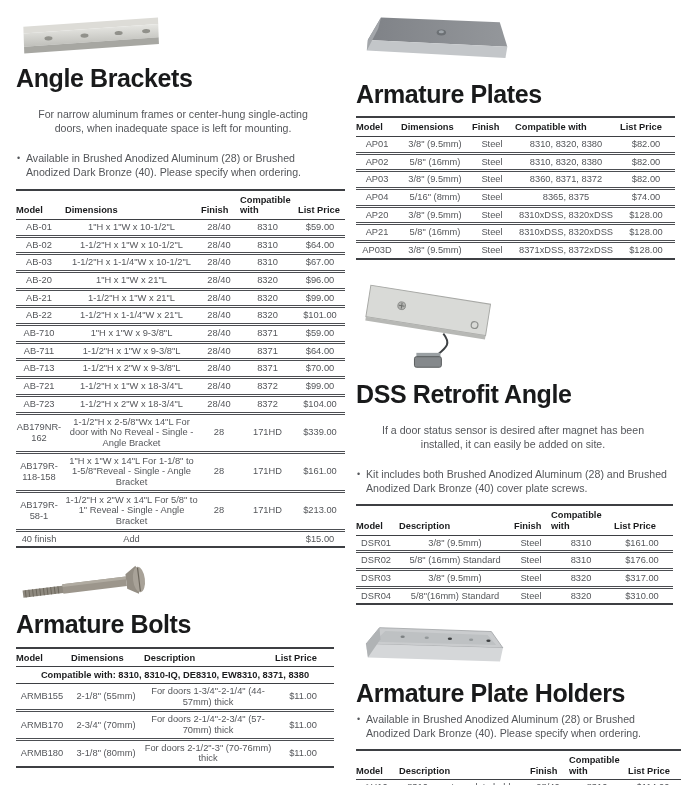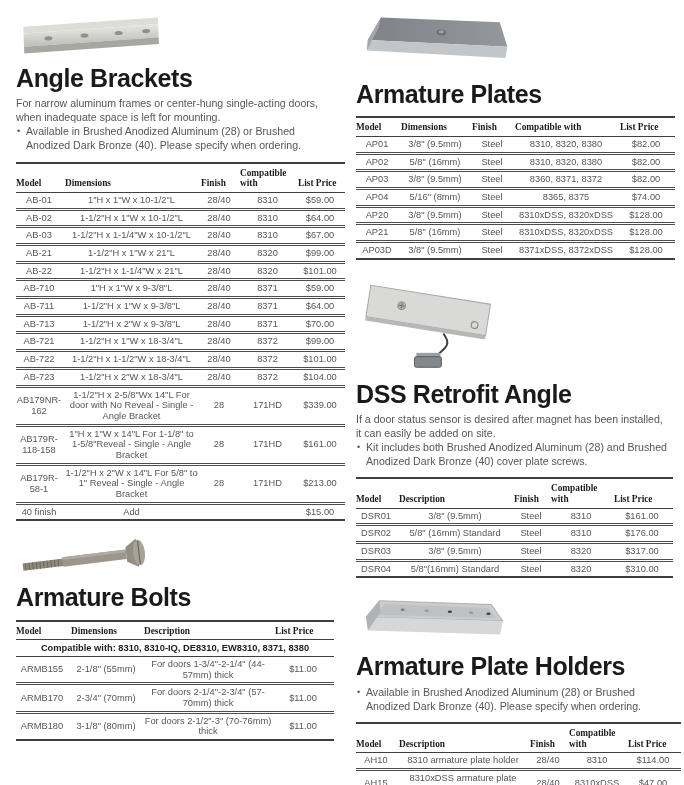--- a/index.html
+++ b/index.html
@@ -11,35 +11,34 @@
   }
   .columns { display:flex; gap:26px; padding:6px 14px 8px 16px; }
   .col { flex:1; min-width:0; }
 
   .product-image { display:block; margin:2px 0 0 0; }
 
   .section-title {
     font-size:25px; font-weight:bold; color:#191a1b;
     letter-spacing:-0.4px; margin:7px 0 5px 0; line-height:1.05;
   }
-  .desc { font-size:10.6px; line-height:1.33; margin:0; color:#54565a; }
+  .desc { font-size:10.6px; line-height:1.33; margin:16px; color:#54565a;text-align:center; }
   .bullet { display:flex; font-size:10.6px; line-height:1.33; color:#54565a; }
   .bullet .dot { flex:0 0 9px; padding-left:1px; font-size:9px; line-height:1.6; }
   .bullet .btxt { flex:1; }
 
   table {
     width:100%; border-collapse:collapse; table-layout:fixed;
     margin-top:9px; border-top:2px solid #3d3f43;
   }
   th {
     text-align:left; vertical-align:bottom;
     font-size:9.3px; font-weight:bold; color:#1b1c1e;
     padding:4px 3px 3px 0; border-bottom:1.5px solid #3d3f43;
     line-height:1.15;
-    font-family:Liberation Serif, serif;
   }
   td {
     font-size:9.3px; line-height:1.15; color:#54565a;
     padding:2px 3px 2px 0; vertical-align:middle;
     overflow-wrap:break-word;
   }
   tbody tr { border-bottom:3px double #4c4e52;text-align:center; }
   tbody tr:last-child { border-bottom:2px solid #3d3f43;margin-top:9px; }
   tbody tr.group-row { border-bottom:1.5px solid #3d3f43; }
   td.group { font-weight:bold; color:#1b1c1e; padding:2.5px 0; }
@@ -125,20 +124,27 @@
             <td>$64.00</td>
           </tr>
           <tr>
             <td>AB-03</td>
             <td>1-1/2"H x 1-1/4"W x 10-1/2"L</td>
             <td>28/40</td>
             <td>8310</td>
             <td>$67.00</td>
           </tr>
           <tr>
+            <td>AB-20</td>
+            <td>1"H x 1"W x 21"L</td>
+            <td>28/40</td>
+            <td>8320</td>
+            <td>$96.00</td>
+          </tr>
+          <tr>
             <td>AB-21</td>
             <td>1-1/2"H x 1"W x 21"L</td>
             <td>28/40</td>
             <td>8320</td>
             <td>$99.00</td>
           </tr>
           <tr>
             <td>AB-22</td>
             <td>1-1/2"H x 1-1/4"W x 21"L</td>
             <td>28/40</td>
@@ -165,27 +171,20 @@
             <td>28/40</td>
             <td>8371</td>
             <td>$70.00</td>
           </tr>
           <tr>
             <td>AB-721</td>
             <td>1-1/2"H x 1"W x 18-3/4"L</td>
             <td>28/40</td>
             <td>8372</td>
             <td>$99.00</td>
-          </tr>
-          <tr>
-            <td>AB-722</td>
-            <td>1-1/2"H x 1-1/2"W x 18-3/4"L</td>
-            <td>28/40</td>
-            <td>8372</td>
-            <td>$101.00</td>
           </tr>
           <tr>
             <td>AB-723</td>
             <td>1-1/2"H x 2"W x 18-3/4"L</td>
             <td>28/40</td>
             <td>8372</td>
             <td>$104.00</td>
           </tr>
           <tr>
             <td>AB179NR-162</td>

